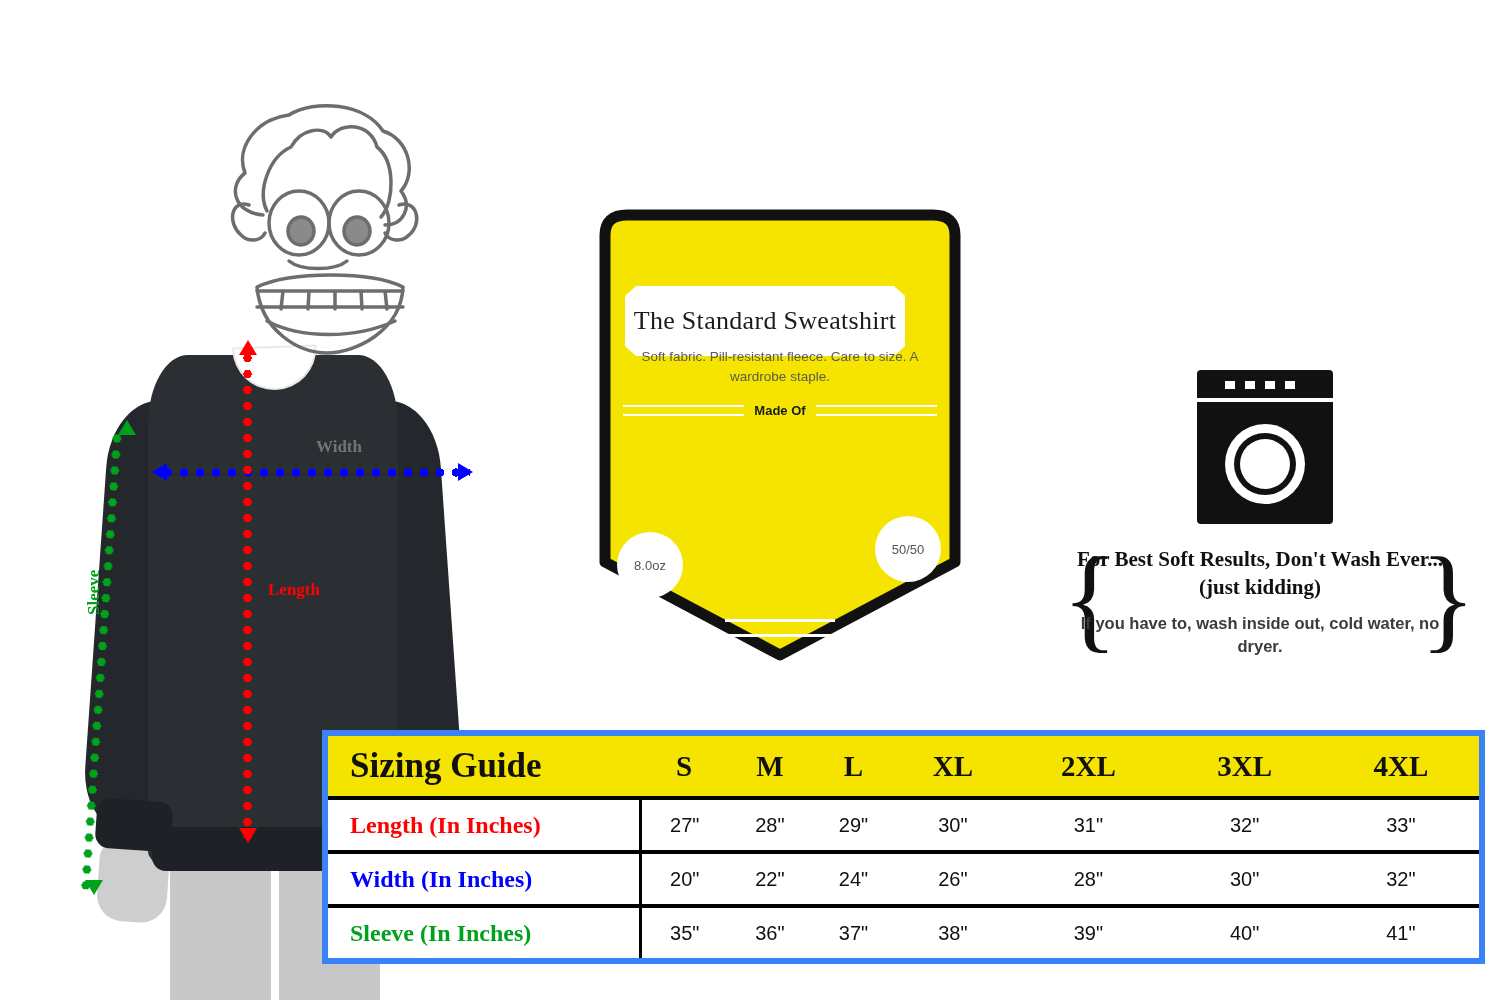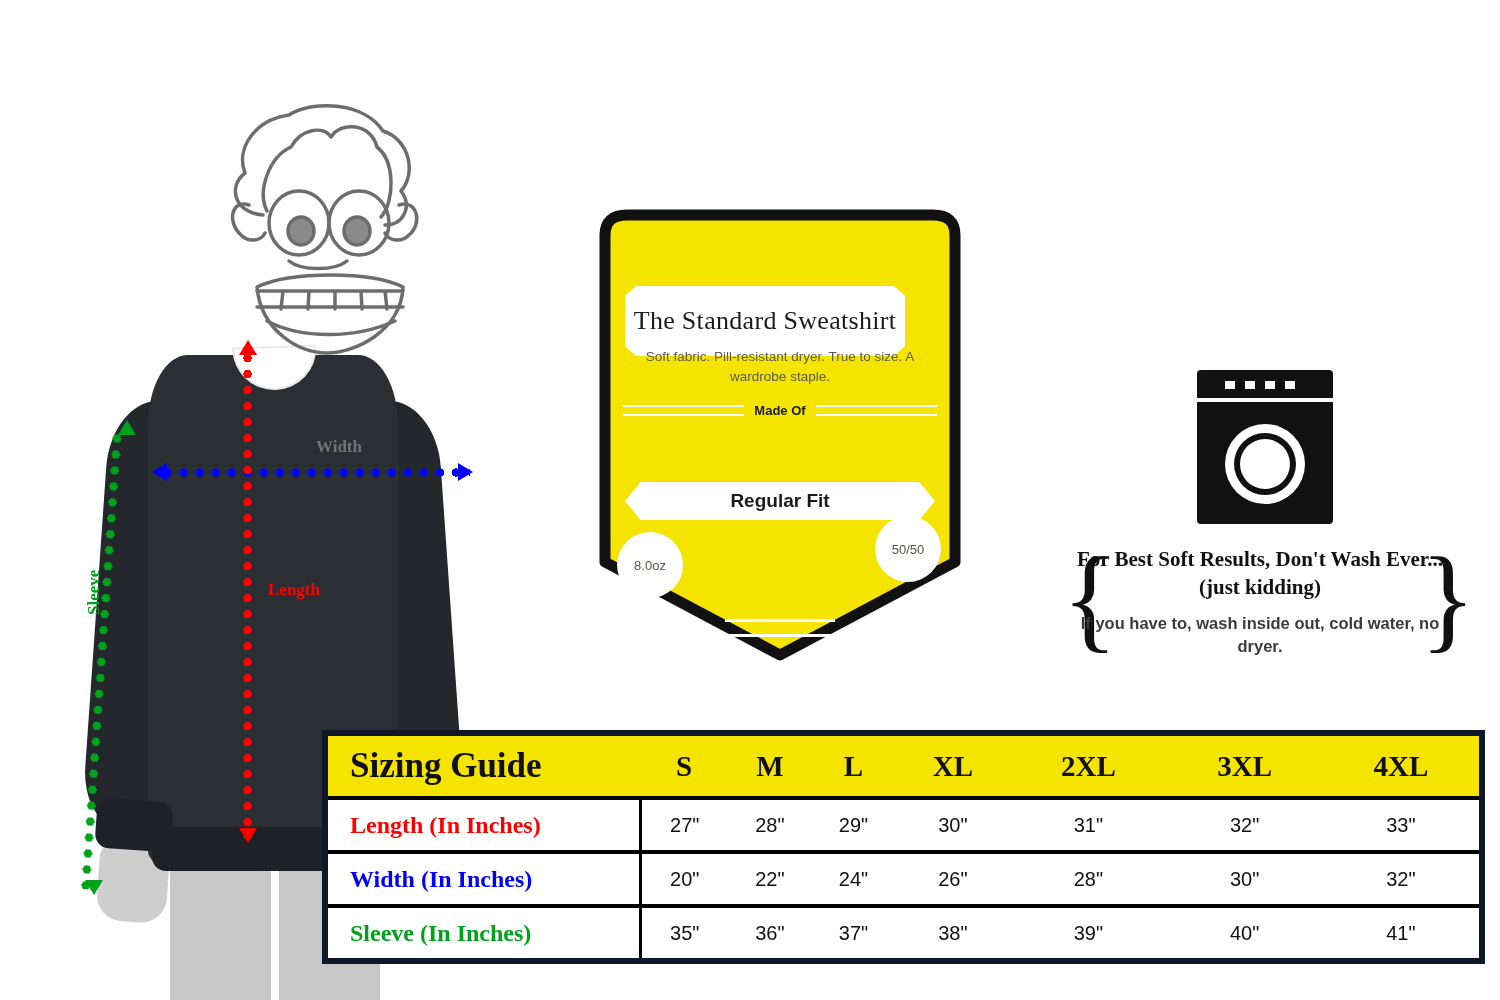--- a/index.html
+++ b/index.html
@@ -337,21 +337,21 @@
   }
   #brace-left  { left: 1062px; top: 540px; }
   #brace-right { left: 1420px; top: 540px; }
 
   
   #sizing-table {
     position: absolute;
     left: 322px;
     top: 730px;
     width: 1163px;
-    border: 6px solid #0f172a;
+    border: 6px solid #3b82f6;
     background: #ffffff;
     box-sizing: border-box;
   }
   #sizing-table table {
     border-collapse: collapse;
     width: 100%;
   }
   #sizing-table th, #sizing-table td {
     padding: 0;
     margin: 0;
@@ -448,32 +448,29 @@
 <div id="hangtag">
   <svg id="hangtag-shape" viewBox="0 0 410 455" preserveAspectRatio="none">
     <path d="M30 28 Q30 8 52 8 L358 8 Q380 8 380 28 L380 355 L205 448 L30 355 Z" fill="#f5e400" stroke="#111111" stroke-width="11" stroke-linejoin="round"></path>
   </svg>
 
   <div class="tag-content">
     <div id="tag-title-band">
       <span id="tag-title">The Standard Sweatshirt</span>
     </div>
 
-    <div id="tag-desc">Soft fabric. Pill-resistant dryer. True to size. A wardrobe staple.</div>
+    <div id="tag-desc">Soft fabric. Pill-resistant fleece. Care to size. A wardrobe staple.</div>
 
     <div id="made-of-row">
       <span class="rule"></span>
       <span id="made-of-label">Made Of</span>
       <span class="rule"></span>
     </div>
 
 
-    <div id="tag-fit-band">
-      <span id="tag-fit">Regular Fit</span>
-    </div>
 
     <div class="tag-circle" id="tag-weight-circle">8.0oz</div>
     <div class="tag-circle" id="tag-blend-circle">50/50</div>
 
     <div class="tag-bottom-lines"></div>
   </div>
 </div>
 
 <svg id="washer-icon" viewBox="0 0 140 158">
   <rect x="2" y="2" width="136" height="154" rx="4" fill="#111111"></rect>

